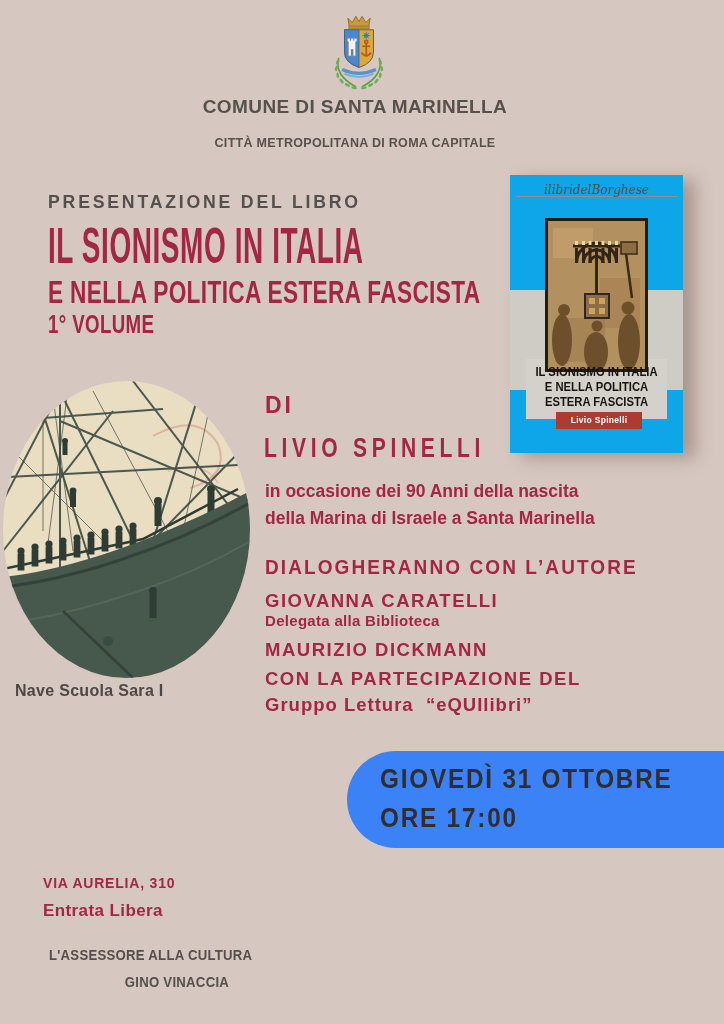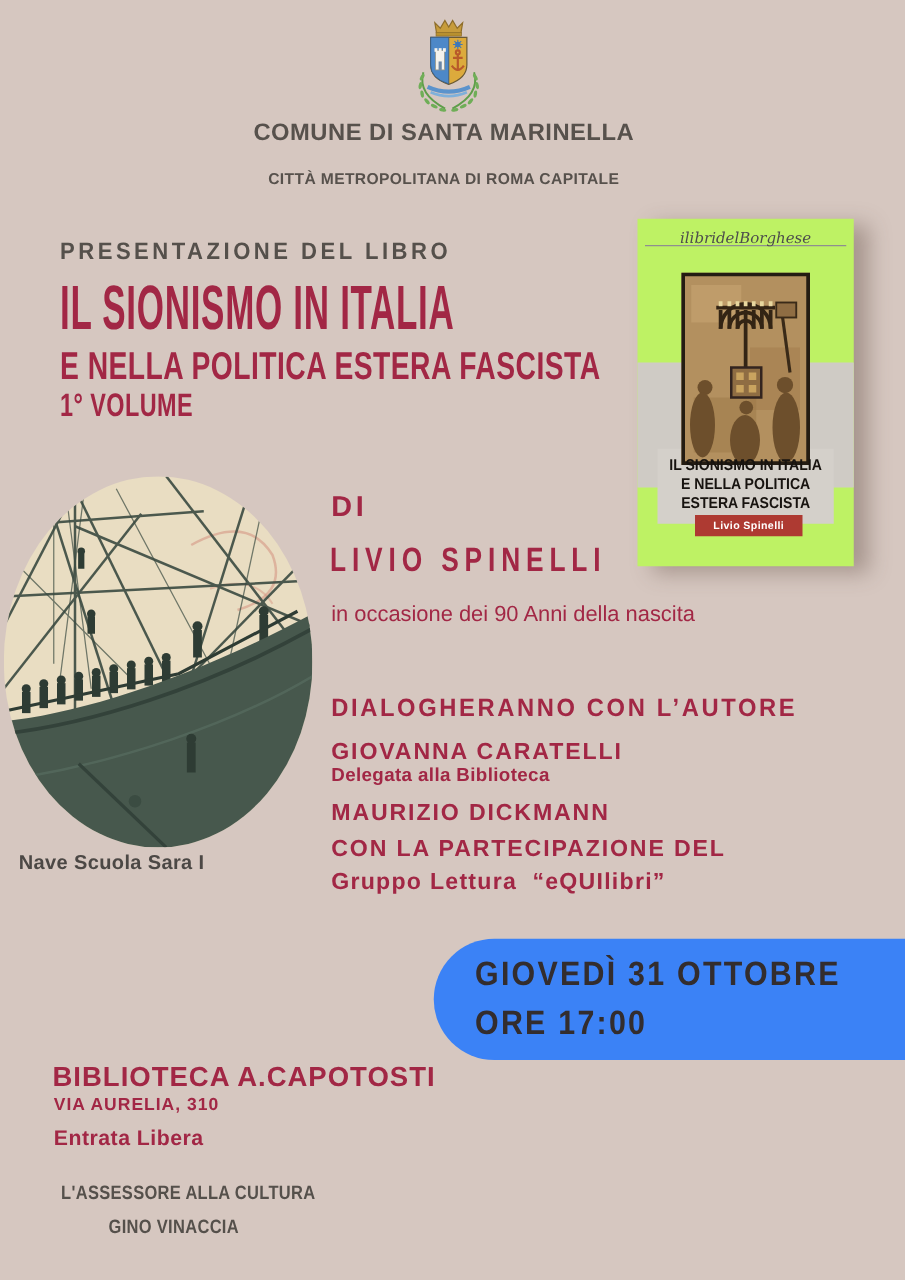--- a/index.html
+++ b/index.html
@@ -24,21 +24,21 @@
   .kicker{left:48px;top:191px;font-size:19px;font-weight:bold;color:#55504b;
           letter-spacing:3px;transform:scaleX(.93);transform-origin:left top;white-space:nowrap;}
   .t1{left:48px;top:221px;font-size:50px;line-height:1;font-weight:bold;
       transform:scaleX(.56);transform-origin:left top;white-space:nowrap;letter-spacing:1px;}
   .t2{left:48px;top:277px;font-size:31px;line-height:1;font-weight:bold;
       transform:scaleX(.73);transform-origin:left top;white-space:nowrap;letter-spacing:.5px;}
   .t3{left:48px;top:311px;font-size:26px;line-height:1;font-weight:bold;
       transform:scaleX(.72);transform-origin:left top;white-space:nowrap;letter-spacing:.5px;}
 
   
-  .cover{left:510px;top:175px;width:173px;height:278px;background:#bef264;
+  .cover{left:510px;top:175px;width:173px;height:278px;background:#0ea5e9;
          box-shadow:12px 5px 16px rgba(92,70,60,.38);}
   .pub-line{left:6px;top:21px;width:161px;height:0;border-top:1px solid #8f8f8f;}
   .pub-text{left:0;top:8px;width:173px;text-align:center;
             font-family:"DejaVu Serif",serif;font-style:italic;font-size:12px;color:#4c4c4c;}
   .cov-gray{left:0;top:115px;width:173px;height:100px;background:#cfcbc5;}
   .cov-gray2{left:16px;top:184px;width:141px;height:60px;background:#d4d0ca;}
   .cov-photo{left:35px;top:43px;width:103px;height:154px;}
   .cov-title{left:0;top:190px;width:173px;text-align:center;color:#17130f;
              font-weight:bold;font-size:12.5px;line-height:15px;
              transform:scaleX(.9);transform-origin:center top;}
@@ -47,21 +47,21 @@
             letter-spacing:.3px;}
 
   
   .shipwrap{left:3px;top:381px;width:247px;height:297px;border-radius:50%;overflow:hidden;}
   .ship-cap{left:15px;top:682px;font-size:16px;font-weight:600;color:#4c4845;letter-spacing:.3px;}
 
   
   .di{left:265px;top:392px;font-size:23px;font-weight:bold;letter-spacing:3px;}
   .lname{left:264px;top:433px;font-size:27px;font-weight:bold;letter-spacing:6px;
          transform:scaleX(.78);transform-origin:left top;white-space:nowrap;}
-  .occ1{left:265px;top:481px;font-size:17.5px;font-weight:400;}
+  .occ1{left:265px;top:481px;font-size:17.5px;font-weight:700;}
   .occ2{left:265px;top:508px;font-size:17.5px;font-weight:600;}
 
   
   .sp-head{left:265px;top:556px;font-size:20px;font-weight:bold;letter-spacing:2.2px;
            transform:scaleX(.95);transform-origin:left top;white-space:nowrap;}
   .sp1{left:265px;top:590px;font-size:18.5px;font-weight:bold;letter-spacing:1.5px;}
   .sp1r{left:265px;top:612px;font-size:15px;font-weight:600;letter-spacing:.3px;}
   .sp2{left:265px;top:639px;font-size:18.5px;font-weight:bold;letter-spacing:1.5px;}
   .part{left:265px;top:668px;font-size:18.5px;font-weight:bold;letter-spacing:1.5px;}
   .grp{left:265px;top:694px;font-size:18.5px;font-weight:bold;letter-spacing:1px;white-space:pre;}
@@ -73,21 +73,21 @@
          letter-spacing:2px;transform:scaleX(.9);transform-origin:left top;white-space:nowrap;}
   .btime{position:absolute;left:33px;top:52px;font-size:27px;font-weight:bold;color:#332d2e;
          letter-spacing:2px;transform:scaleX(.9);transform-origin:left top;white-space:nowrap;}
 
   
   .vname{left:42px;top:849px;font-size:22px;font-weight:bold;letter-spacing:.8px;}
   .vaddr{left:43px;top:875px;font-size:14px;font-weight:bold;letter-spacing:.8px;}
   .vfree{left:43px;top:901px;font-size:17px;font-weight:bold;letter-spacing:.4px;}
 
   
-  .cred{width:212px;text-align:center;color:#55504b;font-weight:bold;}
+  .cred{width:212px;text-align:right;color:#55504b;font-weight:bold;}
   .cred .role, .cred .name{font-size:15.5px;transform:scaleX(.85);transform-origin:center top;
         white-space:nowrap;letter-spacing:.3px;}
   .cred .name{margin-top:9px;}
   .cred-l{left:33px;top:946px;}
   .cred-r{left:502px;top:946px;width:212px;}
 </style>
 </head>
 <body>
 
 <div class="poster">
@@ -304,34 +304,34 @@
       </g>
       <line x1="60" y1="230" x2="130" y2="297" stroke="#33423a" stroke-width="2.5"></line>
       <circle cx="105" cy="260" r="5" fill="#3b4c42"></circle>
     </svg>
   </div>
   <div class="abs ship-cap">Nave Scuola Sara I</div>
 
   <div class="abs di red">DI</div>
   <div class="abs lname red">LIVIO SPINELLI</div>
   <div class="abs occ1 red">in occasione dei 90 Anni della nascita</div>
+  <div class="abs occ2 red">della Marina di Israele a Santa Marinella</div>
 
   <div class="abs sp-head red">DIALOGHERANNO CON L’AUTORE</div>
   <div class="abs sp1 red">GIOVANNA CARATELLI</div>
   <div class="abs sp2 red">MAURIZIO DICKMANN</div>
   <div class="abs sp1r red">Delegata alla Biblioteca</div>
   <div class="abs part red">CON LA PARTECIPAZIONE DEL</div>
   <div class="abs grp red">Gruppo Lettura  “eQUIlibri”</div>
 
   <div class="abs banner">
     <div class="bdate">GIOVEDÌ 31 OTTOBRE</div>
     <div class="btime">ORE 17:00</div>
   </div>
 
-  <div class="abs vname red">BIBLIOTECA A.CAPOTOSTI</div>
   <div class="abs vaddr red">VIA AURELIA, 310</div>
   <div class="abs vfree red">Entrata Libera</div>
 
   <div class="abs cred cred-l">
     <div class="role">L'ASSESSORE ALLA CULTURA</div>
     <div class="name">GINO VINACCIA</div>
   </div>
 
 </div>
 

